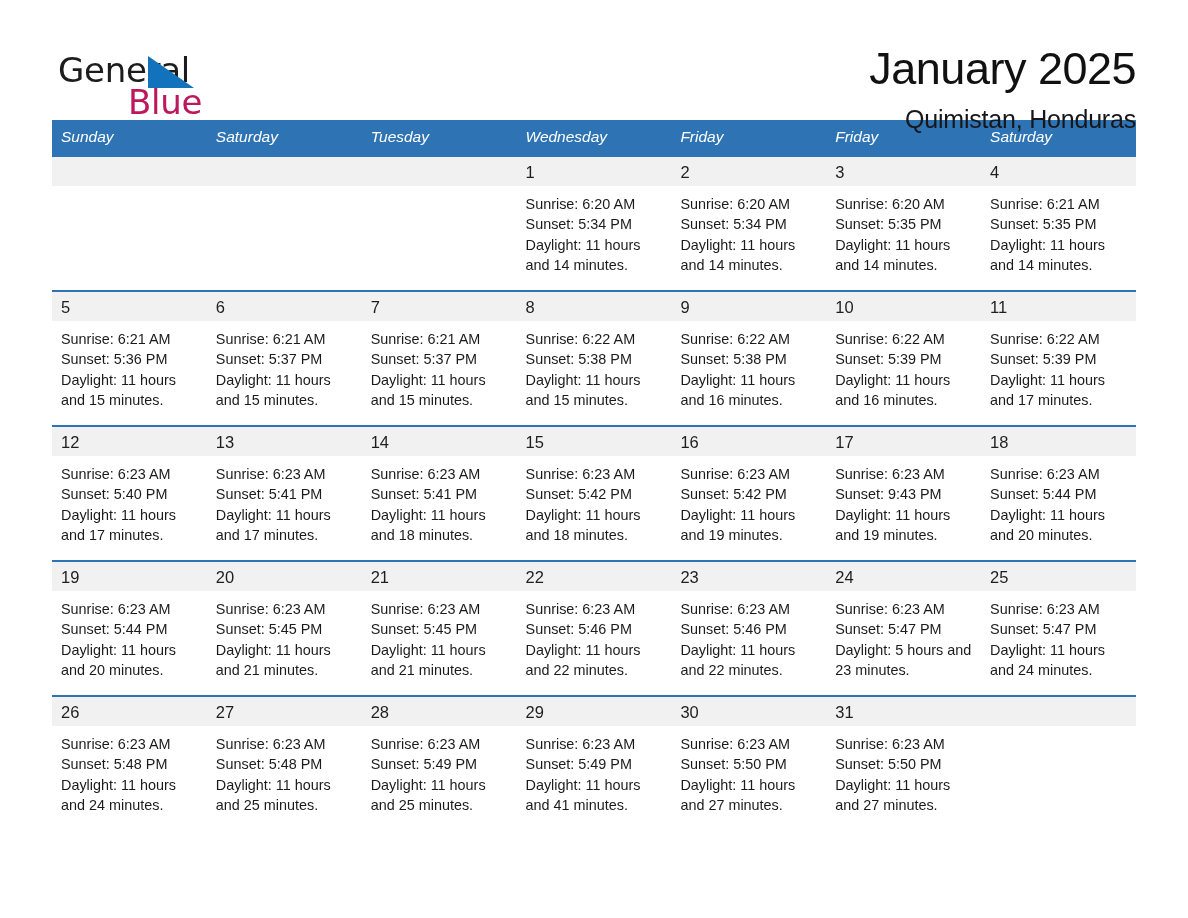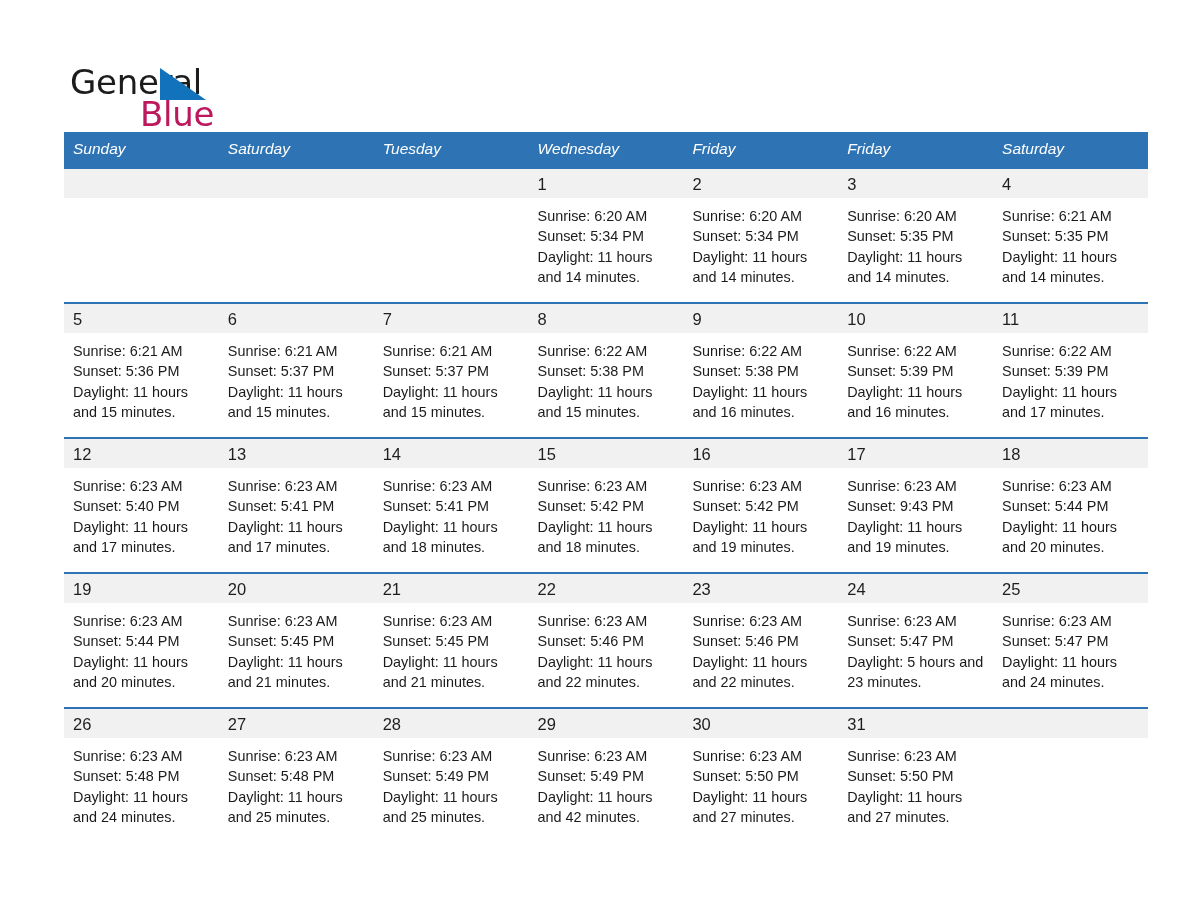--- a/index.html
+++ b/index.html
@@ -11,21 +11,21 @@
   body {
     width: 1188px;
     height: 918px;
     font-family: "Liberation Sans", sans-serif;
     color: #1a1a1a;
     overflow: hidden;
   }
   .page {
     width: 1188px;
     height: 918px;
-    padding: 12px;
+    padding: 0;
     position: relative;
   }
 
   
   .top {
     display: flex;
     align-items: flex-start;
     justify-content: space-between;
     padding: 44px 52px 0 52px;
     height: 112px;
@@ -146,20 +146,24 @@
 </head>
 <body>
 
 <div class="page">
 
   <div class="top">
     <div class="brand">
       <span class="brand-general">General</span>
       <span class="brand-flag"></span>
       <span class="brand-blue">Blue</span>
+    </div>
+    <div class="titles">
+      <h1 class="month-title">January 2025</h1>
+      <p class="location">Quimistan, Honduras</p>
     </div>
   </div>
 
   <table class="calendar">
     <thead>
       <tr>
         <th>Sunday</th>
         <th>Saturday</th>
         <th>Tuesday</th>
         <th>Wednesday</th>
@@ -472,21 +476,21 @@
                 <div class="daylight">Daylight: 11 hours and 25 minutes.</div>
               </div>
             </div>
           </td>
           <td>
             <div class="cell">
               <div class="daynum-band"><span class="daynum">29</span></div>
               <div class="details">
                 <div>Sunrise: 6:23 AM</div>
                 <div>Sunset: 5:49 PM</div>
-                <div class="daylight">Daylight: 11 hours and 42 minutes.</div>
+                <div class="daylight">Daylight: 11 hours and 41 minutes.</div>
               </div>
             </div>
           </td>
           <td>
             <div class="cell">
               <div class="daynum-band"><span class="daynum">30</span></div>
               <div class="details">
                 <div>Sunrise: 6:23 AM</div>
                 <div>Sunset: 5:50 PM</div>
                 <div class="daylight">Daylight: 11 hours and 27 minutes.</div>

